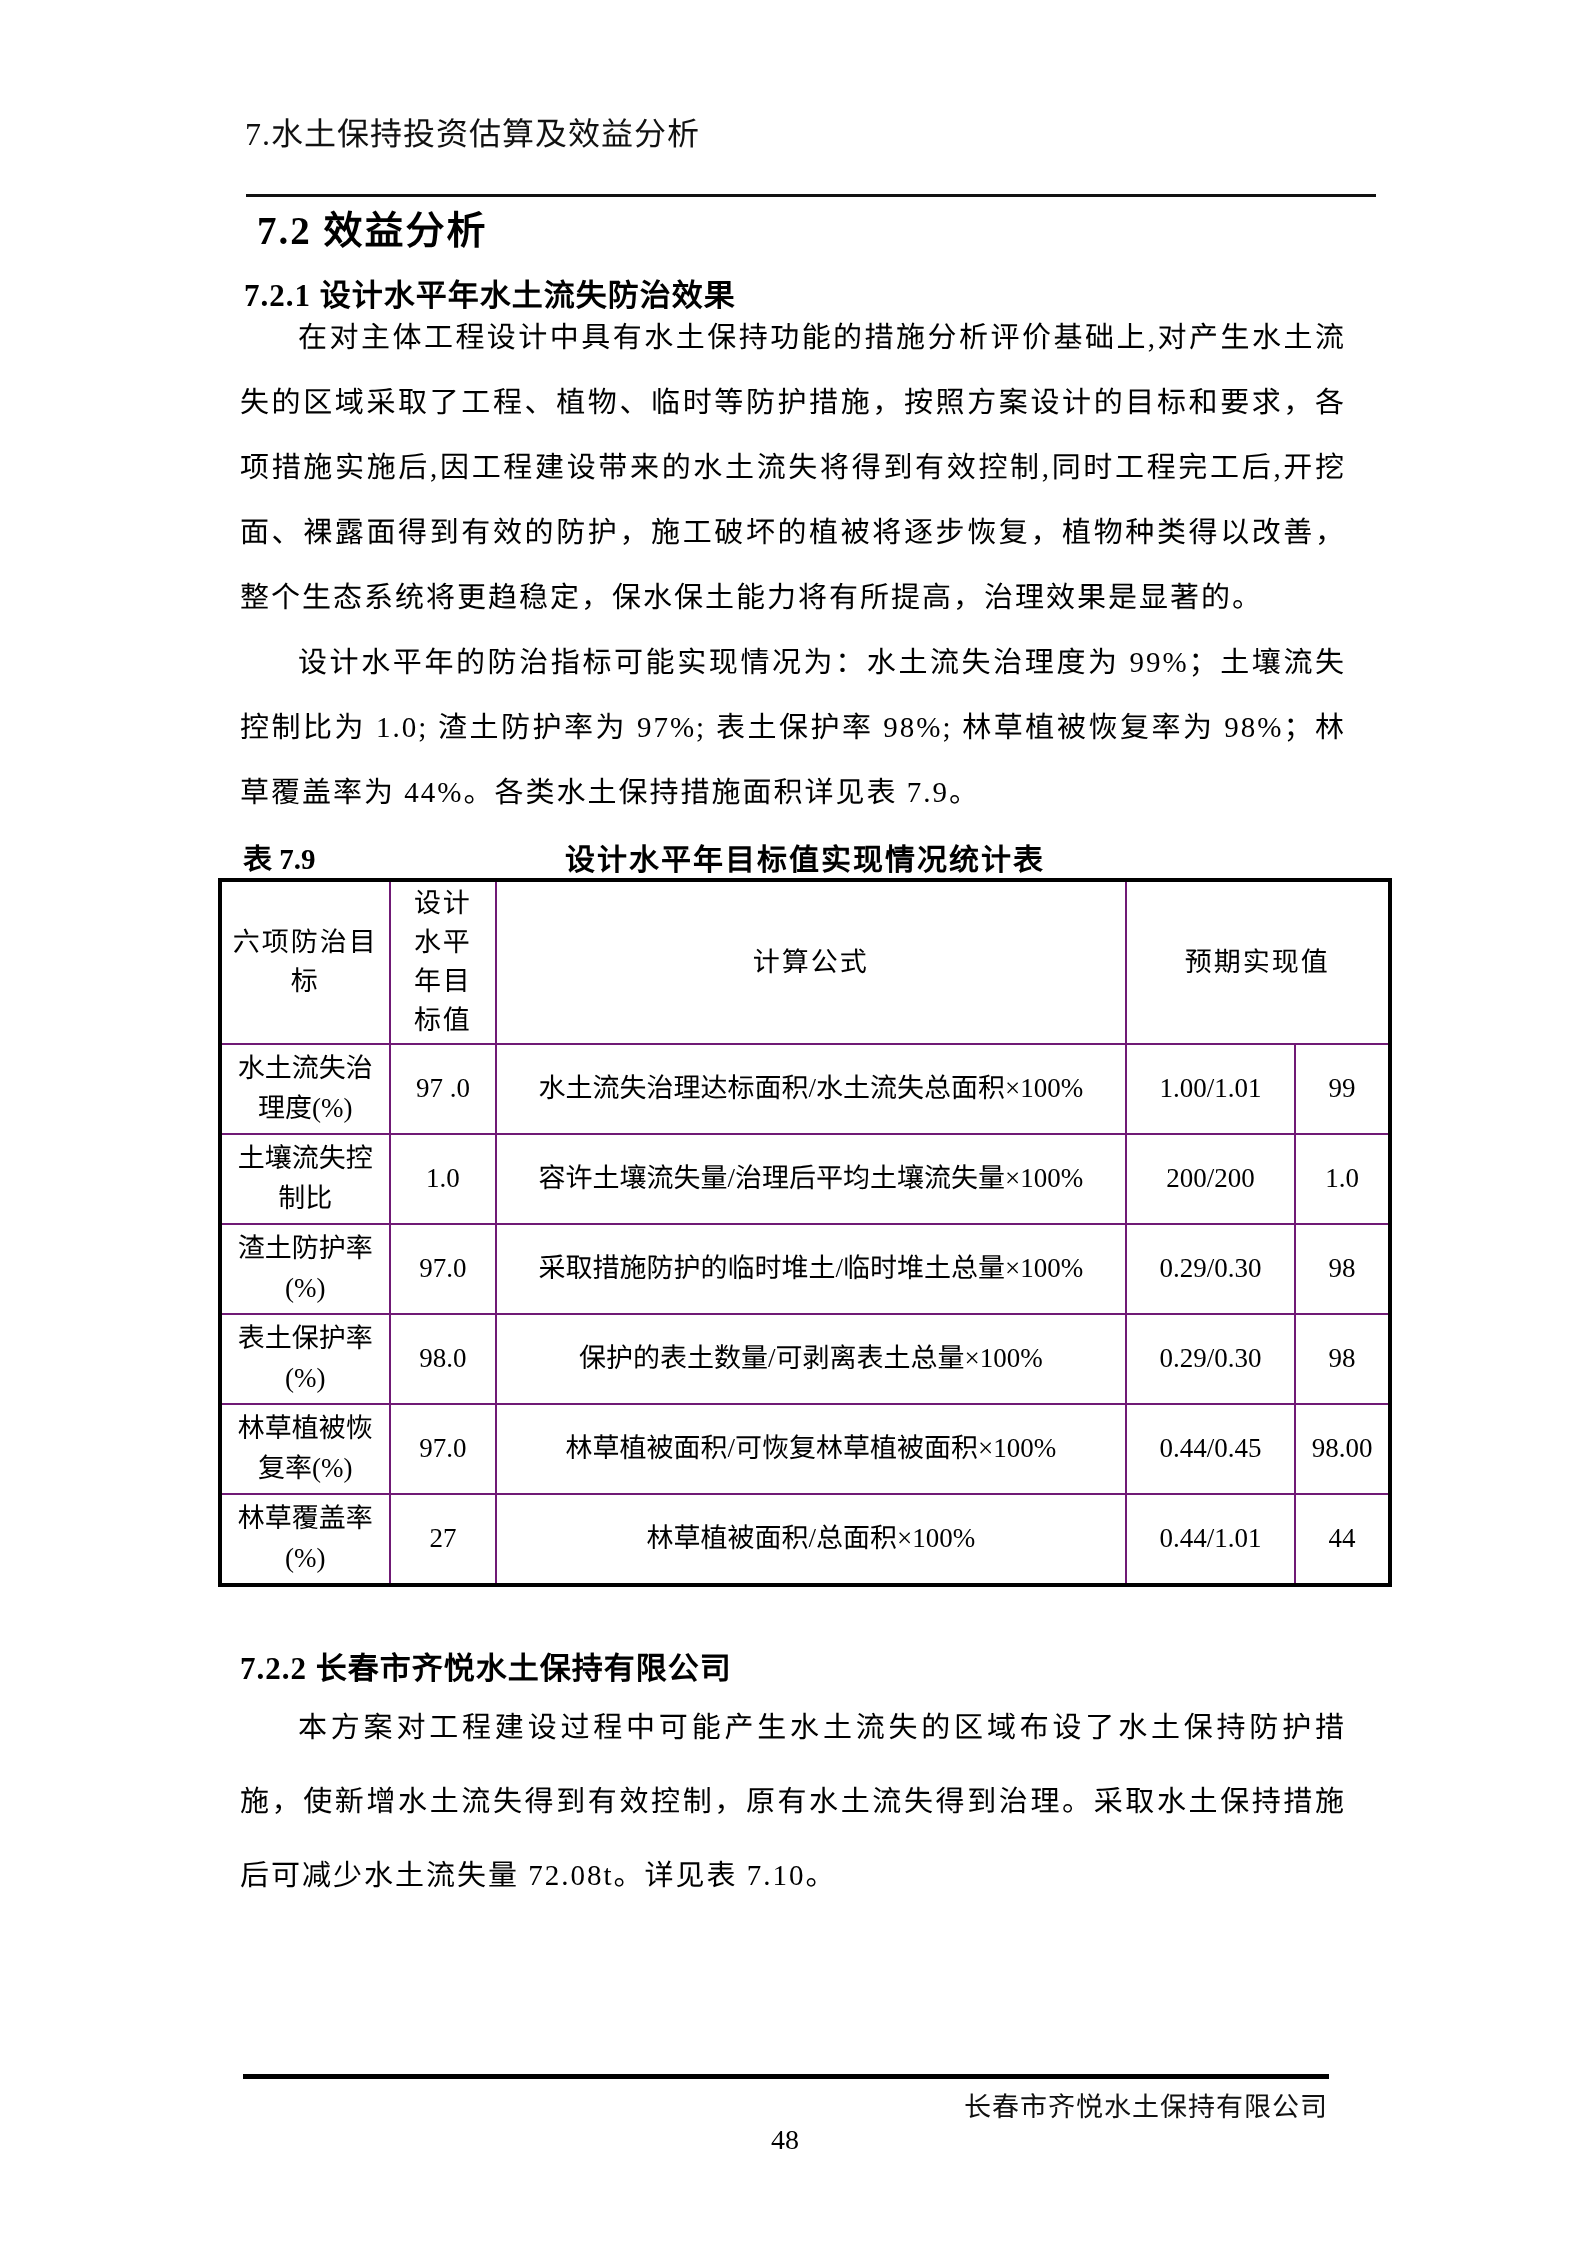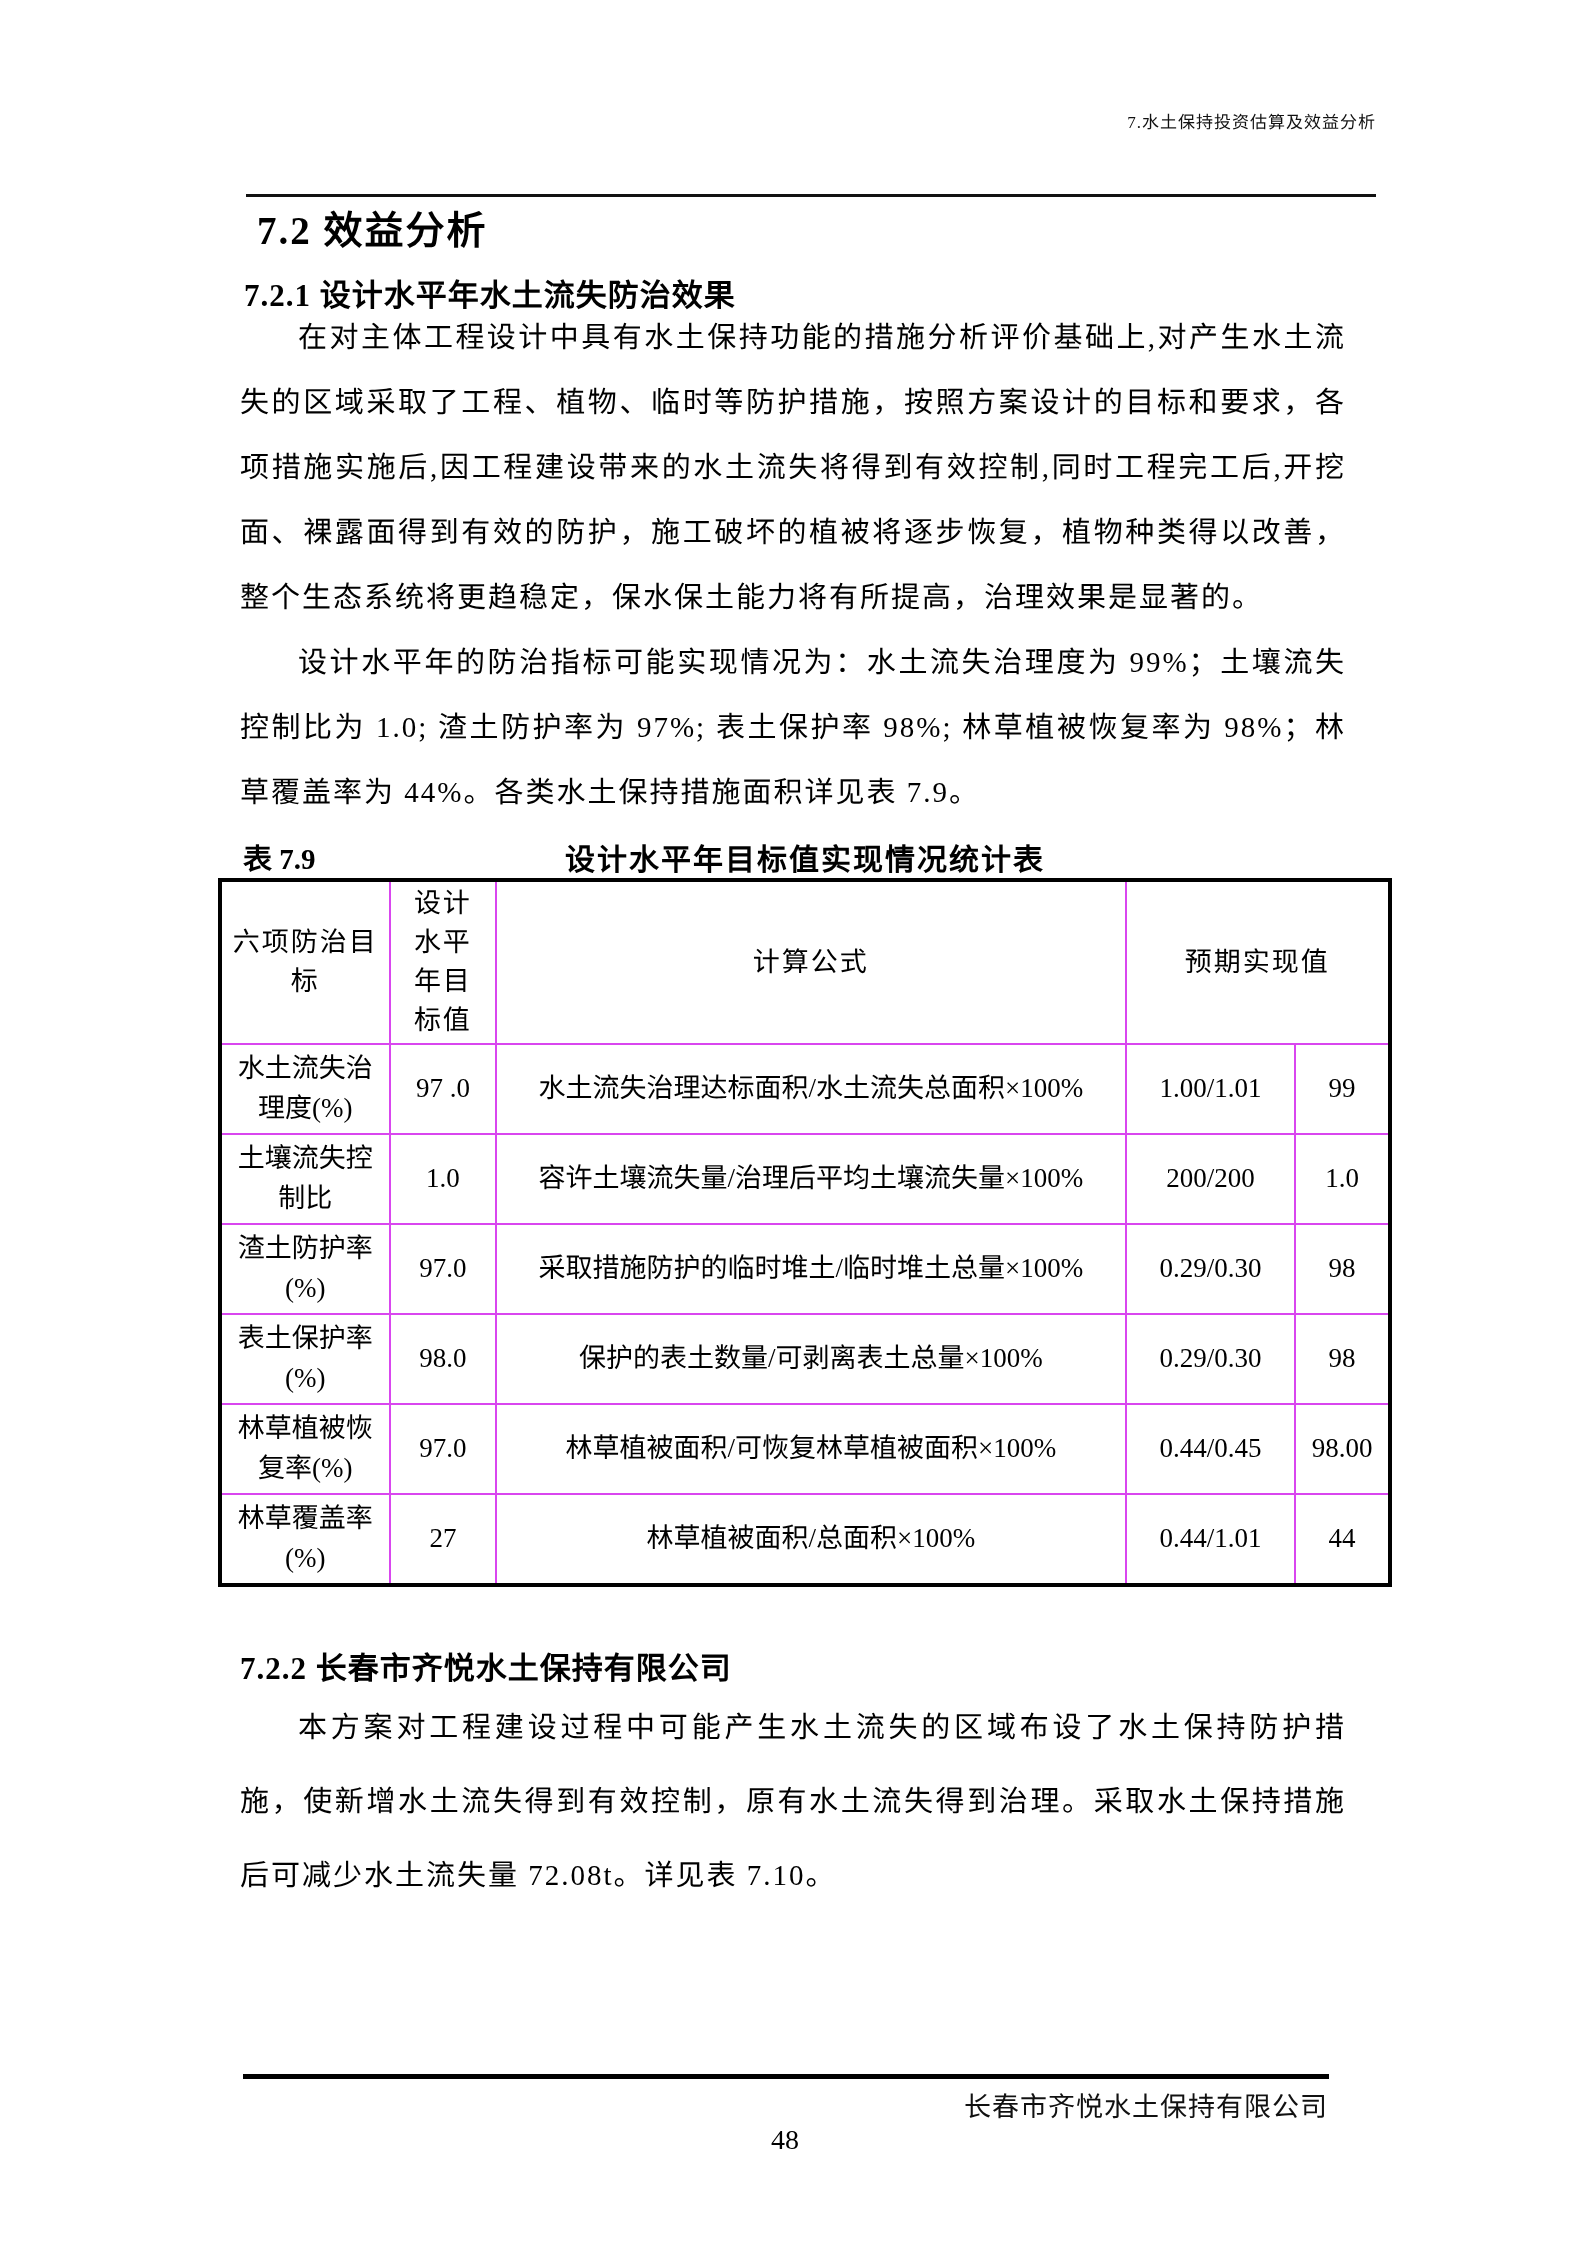--- a/index.html
+++ b/index.html
@@ -8,21 +8,21 @@
     width:1587px;height:2245px;
     margin:0 auto;
     background:#ffffff;
     font-family:"Liberation Serif","DejaVu Serif",serif;
     color:#000;
     overflow:hidden;
   }
   
   .running-header{
     position:absolute;top:108px;left:245px;width:1131px;
-    text-align:right;font-size:17px;letter-spacing:1px;color:#111;
+    text-align:left;font-size:32px;letter-spacing:1px;color:#111;
   }
   .header-rule{
     position:absolute;top:194px;left:246px;width:1130px;height:3px;background:#111;
   }
   
   .h-72{
     position:absolute;top:182px;left:240px;
     font-size:39px;font-weight:bold;letter-spacing:2px;margin:17px;
   }
   .h-721{
@@ -57,21 +57,21 @@
   }
   
   .stat-table{
     position:absolute;top:878px;left:218px;width:1174px;
     border-collapse:collapse;
     border:4px solid #000;
     font-size:27px;
     table-layout:fixed;
   }
   .stat-table td{
-    border:2px solid #d946ef;
+    border:2px solid #701a75;
     text-align:center;vertical-align:middle;
     padding:2px 10px;
     line-height:1.45;
     word-break:break-all;
   }
   .stat-table tr.head-row td{height:100px;letter-spacing:2px;}
   .stat-table tr.data-row td{height:84px;}
   .col-target{width:14.5%;}
   .col-goal{width:9.1%;}
   .col-formula{width:53.8%;}

